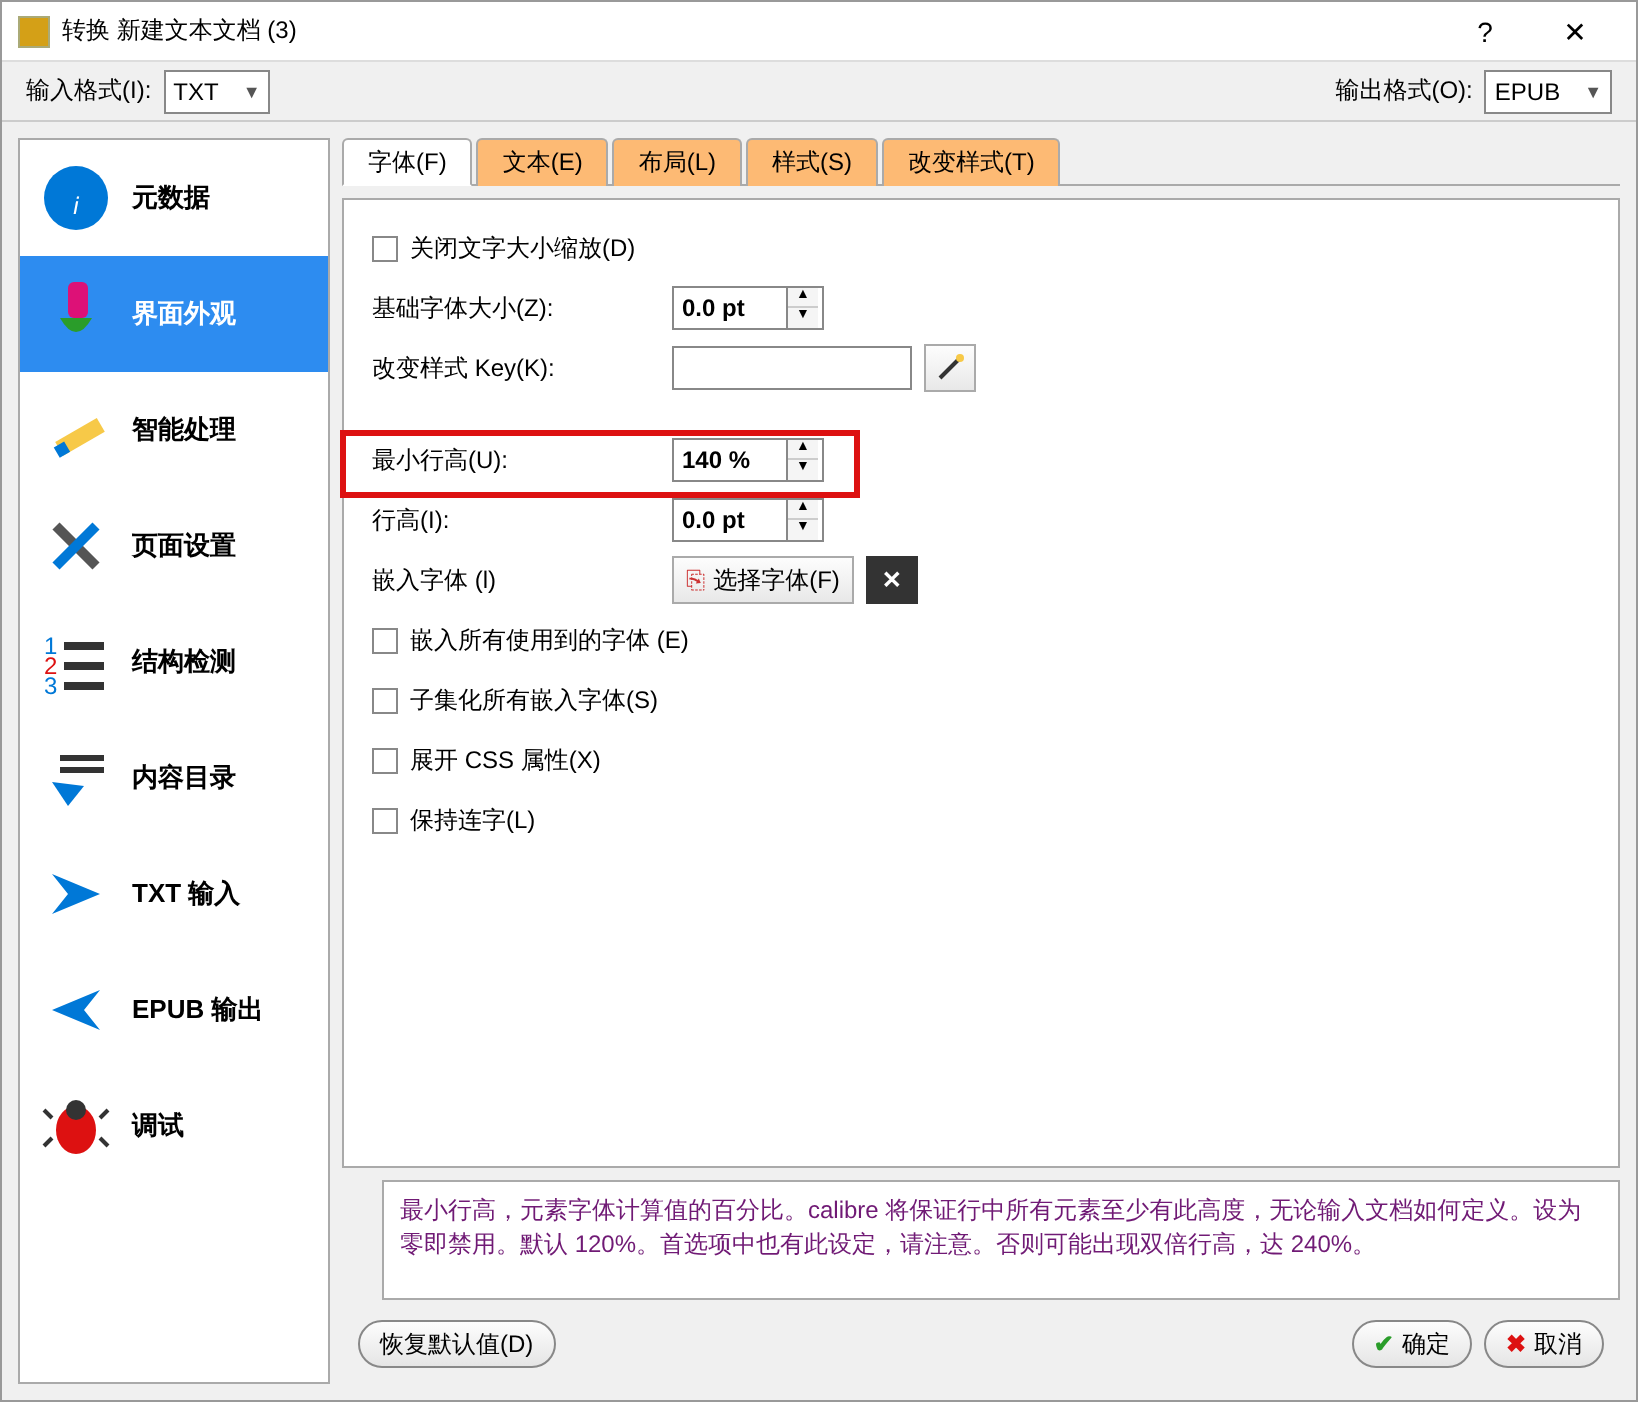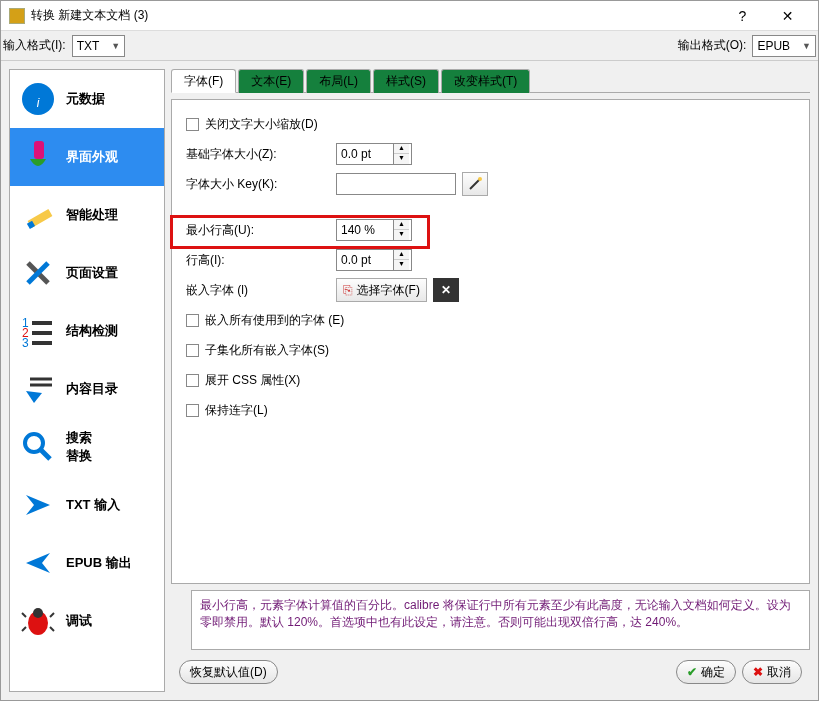--- a/index.html
+++ b/index.html
@@ -2,40 +2,40 @@
 <html><head>
 <meta charset="utf-8">
 <style>
 * { box-sizing: border-box; margin: 0; padding: 0; font-family: "Microsoft YaHei", SimSun, sans-serif; font-size: 12px; }
 body { background: #f0f0f0; width: 819px; height: 701px; overflow: hidden; }
 .window { width: 819px; height: 701px; background: #f0f0f0; border: 1px solid #999; display: flex; flex-direction: column; }
 .titlebar { height: 30px; background: #fff; display: flex; align-items: center; padding: 0 8px; border-bottom: 1px solid #ddd; }
 .titlebar-icon { width: 16px; height: 16px; background: #d4a017; border: 1px solid #aa7; margin-right: 6px; }
 .titlebar-title { flex: 1; font-size: 12px; }
 .titlebar-btn { width: 45px; height: 28px; display: flex; align-items: center; justify-content: center; font-size: 14px; cursor: default; }
-.format-bar { height: 30px; display: flex; align-items: center; padding: 6px 2px; gap: 6px; border-bottom: 1px solid #ccc; }
+.format-bar { height: 30px; display: flex; align-items: center; padding: 6px 12px; gap: 6px; border-bottom: 1px solid #ccc; }
 .format-bar .spacer { flex: 1; }
 .combo { height: 22px; border: 1px solid #888; background: #fff; padding: 0 4px; display: flex; align-items: center; gap: 4px; }
 .combo-arrow { font-size: 9px; color: #555; margin-left: 8px; }
 .main-area { flex: 1; display: flex; padding: 8px; gap: 6px; overflow: hidden; }
 .sidebar { width: 156px; background: #fff; border: 1px solid #aaa; overflow-y: auto; }
 .side-item { height: 58px; display: flex; align-items: center; padding: 4px 8px; gap: 8px; cursor: default; }
 .side-item.active { background: #2d8cf0; color: #fff; }
 .side-item .icon-wrap { width: 40px; height: 40px; display: flex; align-items: center; justify-content: center; }
 .side-label { font-size: 13px; font-weight: bold; }
 .right-col { flex: 1; display: flex; flex-direction: column; gap: 6px; justify-content: flex-end; }
 .tab-strip { height: 24px; display: flex; border-bottom: 1px solid #aaa; }
-.tab { padding: 3px 12px; border: 1px solid #aaa; border-bottom: none; background: #15803d; margin-right: 2px; margin-bottom: -1px; border-radius: 3px 3px 0 0; cursor: default; }
+.tab { padding: 3px 12px; border: 1px solid #aaa; border-bottom: none; background: #fdba74; margin-right: 2px; margin-bottom: -1px; border-radius: 3px 3px 0 0; cursor: default; }
 .tab.active { background: #fff; border-bottom: 1px solid #fff; }
 .form-panel { flex: 1; background: #fff; border: 1px solid #aaa; padding: 10px 14px; position: relative; }
 .form-row { display: flex; align-items: center; height: 28px; margin-bottom: 2px; }
 .form-row label { width: 150px; }
 .checkbox { width: 13px; height: 13px; border: 1px solid #888; background: #fff; margin-right: 6px; display: inline-block; vertical-align: middle; }
 .spinbox { display: flex; align-items: center; width: 76px; height: 22px; border: 1px solid #888; background: #fff; }
-.spinbox input { border: none; width: 56px; padding: 0 4px; outline: none; font-size: 12px; }
+.spinbox input { border: none; width: 56px; padding: 0 4px; outline: none; font-size: 12px; font-weight: bold; }
 .spinbox .spins { width: 16px; display: flex; flex-direction: column; border-left: 1px solid #888; }
 .spinbox .spins span { height: 10px; font-size: 7px; line-height: 8px; text-align: center; border-bottom: 1px solid #ccc; cursor: default; background: #f5f5f5; }
 .spinbox .spins span:last-child { border-bottom: none; }
 .textfield { width: 120px; height: 22px; border: 1px solid #888; padding: 0 4px; }
 .icon-btn { width: 26px; height: 24px; border: 1px solid #aaa; background: linear-gradient(#fdfdfd,#e8e8e8); display: flex; align-items: center; justify-content: center; cursor: default; margin-left: 6px; }
 .font-btn { height: 24px; border: 1px solid #aaa; background: linear-gradient(#fdfdfd,#e8e8e8); padding: 0 6px; display: flex; align-items: center; gap: 4px; cursor: default; }
 .highlight-box { position: absolute; border: 3px solid #d11; pointer-events: none; }
 .help-panel { height: 60px; background: #fff; border: 1px solid #aaa; padding: 6px 8px; font-size: 12px; line-height: 1.4; color: #701a75; overflow: hidden; margin-left: 20px; }
 .bottom-bar { display: flex; align-items: center; padding: 4px 8px 8px 8px; gap: 6px; }
 .pushbtn { height: 24px; border: 1px solid #888; background: linear-gradient(#fdfdfd,#e5e5e5); padding: 0 10px; display: flex; align-items: center; gap: 4px; cursor: default; border-radius: 12px; }
@@ -125,30 +125,20 @@
               <line x1="10" y1="8" x2="32" y2="8" stroke="#333" stroke-width="3"></line>
               <line x1="10" y1="14" x2="32" y2="14" stroke="#333" stroke-width="3"></line>
               <path d="M6 20 L14 32 L22 22 Z" fill="#0078d7"></path>
             </svg>
         </div>
         <span class="side-label">内容目录</span>
       </div>
       <div class="side-item">
         <div class="icon-wrap">
           <svg width="36" height="36">
-              <circle cx="14" cy="14" r="9" fill="none" stroke="#0078d7" stroke-width="4"></circle>
-              <line x1="20" y1="20" x2="30" y2="30" stroke="#0078d7" stroke-width="5"></line>
-            </svg>
-        </div>
-        <span class="side-label" style="white-space:pre-line">搜索
-替换</span>
-      </div>
-      <div class="side-item">
-        <div class="icon-wrap">
-          <svg width="36" height="36">
               <path d="M6 8 L30 18 L6 28 L14 18 Z" fill="#0078d7"></path>
             </svg>
         </div>
         <span class="side-label">TXT 输入</span>
       </div>
       <div class="side-item">
         <div class="icon-wrap">
           <svg width="36" height="36">
               <path d="M30 8 L6 18 L30 28 L22 18 Z" fill="#0078d7"></path>
             </svg>
@@ -188,21 +178,21 @@
           <label>基础字体大小(Z):</label>
           <div class="spinbox">
             <input value="0.0 pt" style="">
             <div class="spins">
                 <span>▲</span>
                 <span>▼</span>
               </div>
           </div>
         </div>
         <div class="form-row">
-          <label>字体大小 Key(K):</label>
+          <label>改变样式 Key(K):</label>
           <input class="textfield" value="" style="">
           <div class="icon-btn">
             <svg width="16" height="16">
                 <line x1="3" y1="13" x2="13" y2="3" stroke="#333" stroke-width="2"></line>
                 <circle cx="13" cy="3" r="2" fill="#f7c948"></circle>
               </svg>
           </div>
         </div>
 
         <div class="highlight-box" style="left:-2px; top:115px; width:260px; height:34px;"></div>

